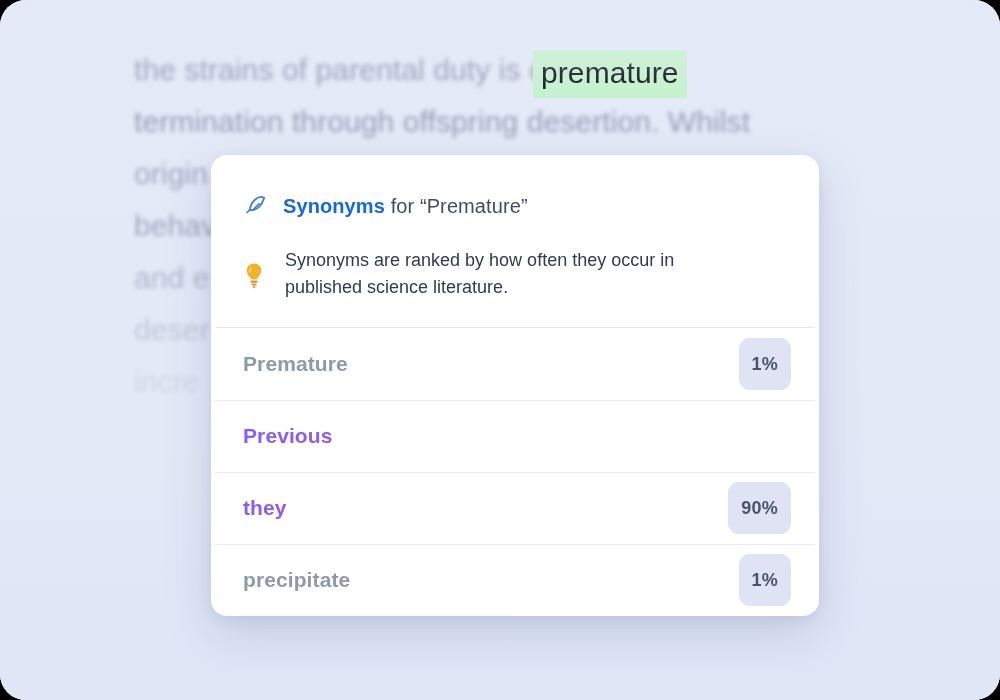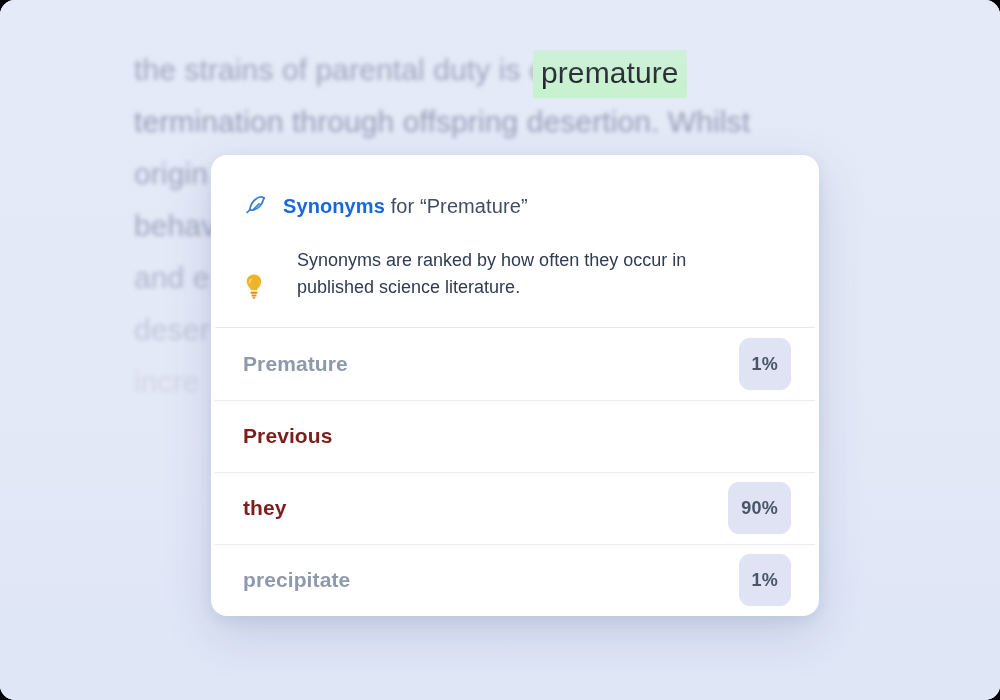--- a/index.html
+++ b/index.html
@@ -9,21 +9,21 @@
     height: 700px;
     background: #000000;
     font-family: "Liberation Sans", sans-serif;
     overflow: hidden;
   }
 
   #screen {
     position: relative;
     width: 1000px;
     height: 700px;
-    border-radius: 15px;
+    border-radius: 26px;
     overflow: hidden;
     background: #e3e9f8;
   }
 
   
   #doc-backdrop {
     position: absolute;
     inset: 0;
     background: linear-gradient(180deg, #e5eaf8 0%, #e4e9f7 55%, #dfe6f6 100%);
   }
@@ -108,22 +108,22 @@
     letter-spacing: 0.1px;
     white-space: nowrap;
   }
   .head-title .kw {
     color: #1868dd;
     font-weight: 700;
   }
 
   .tip-row {
     display: flex;
-    align-items: flex-end;
-    gap: 32px;
+    align-items: center;
+    gap: 20px;
     padding: 28px 32px 26px 32px;
   }
 
   .bulb-icon {
     width: 22px;
     height: 28px;
     flex: none;
     margin-top: 4px;
     display: block;
   }
@@ -160,21 +160,21 @@
     height: 1px;
     background: #e9ebf1;
   }
 
   .syn-label {
     font-size: 21px;
     font-weight: 700;
     letter-spacing: 0.1px;
   }
   .syn-row.muted .syn-label { color: #8f99ad; }
-  .syn-row.active .syn-label { color: #7f1d1d; }
+  .syn-row.active .syn-label { color: #8b5cf6; }
 
   .syn-badge {
     min-width: 52px;
     height: 52px;
     padding: 0 13px;
     border-radius: 11px;
     background: #dfe3f3;
     color: #4a5568;
     font-size: 18px;
     font-weight: 700;

